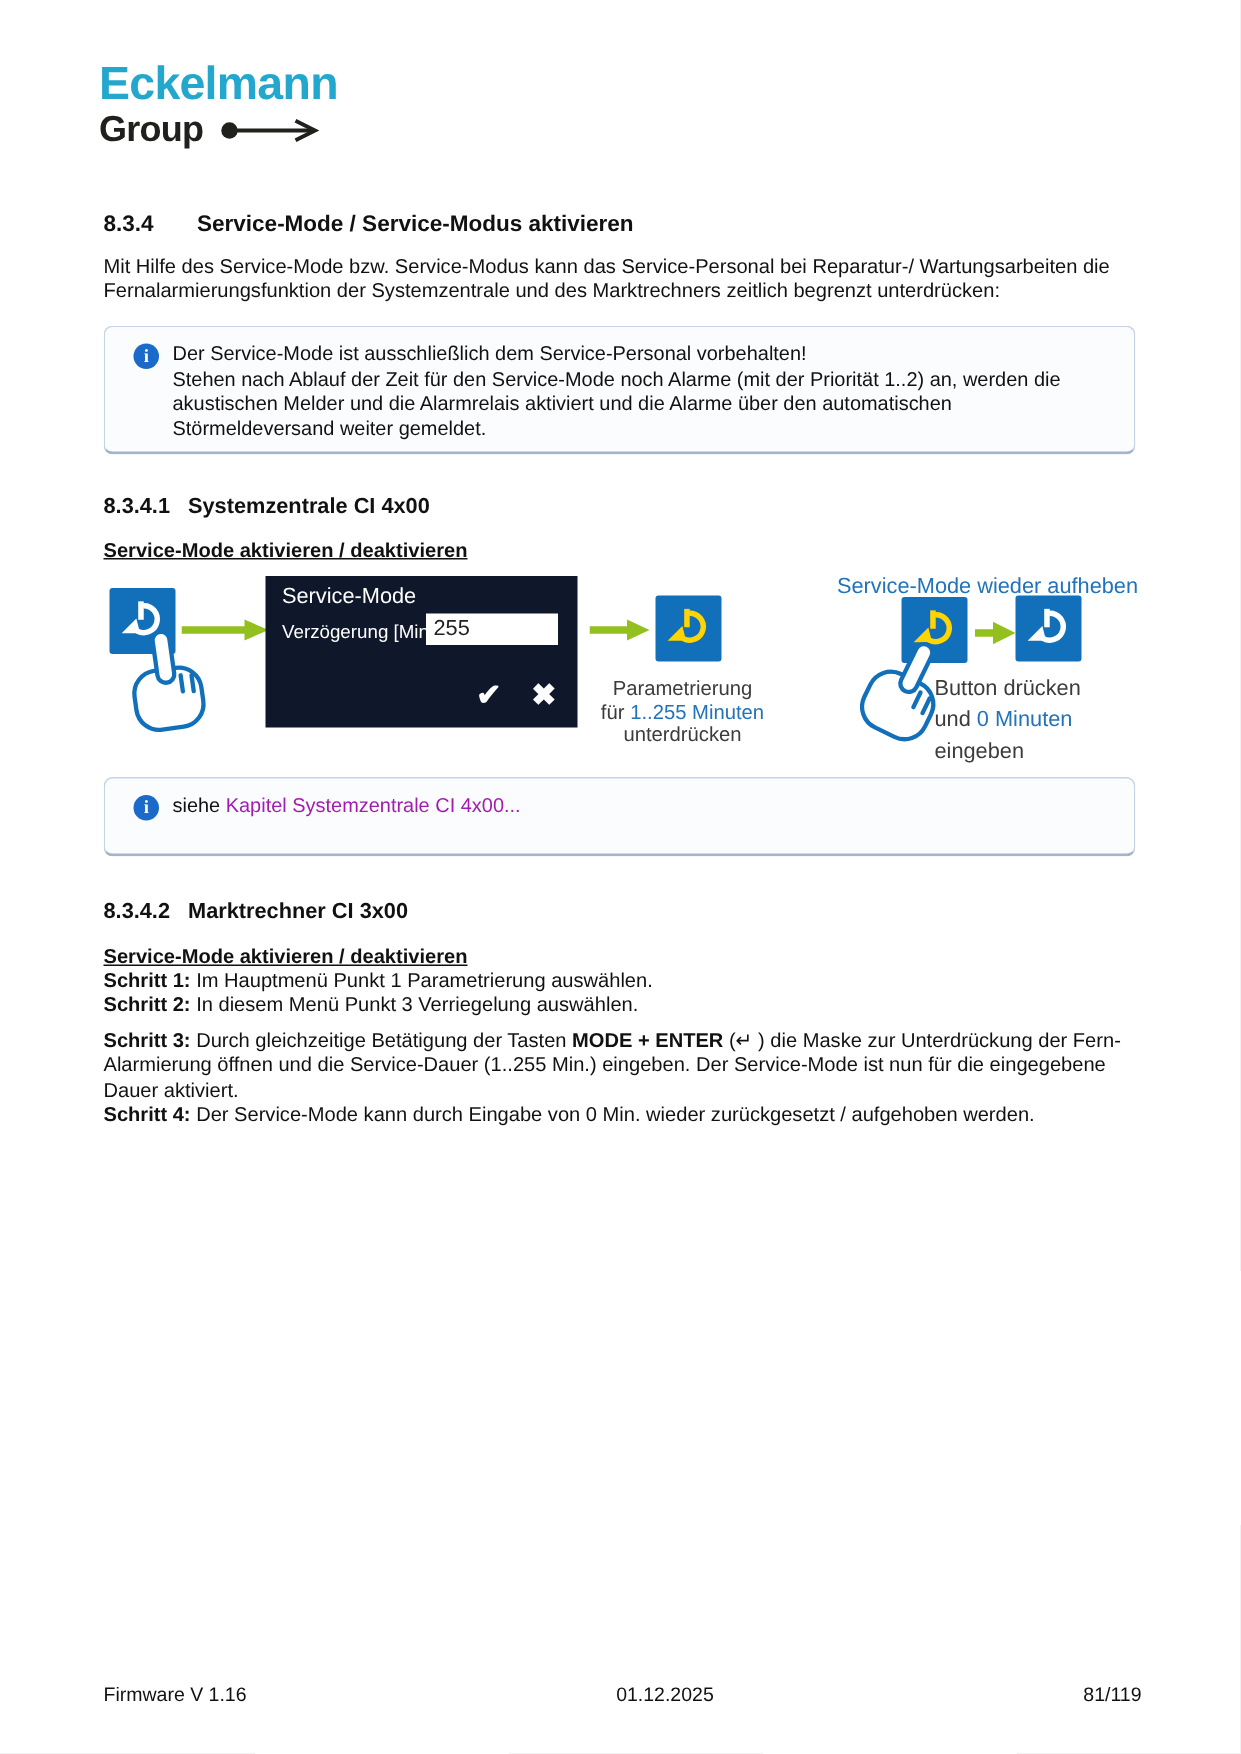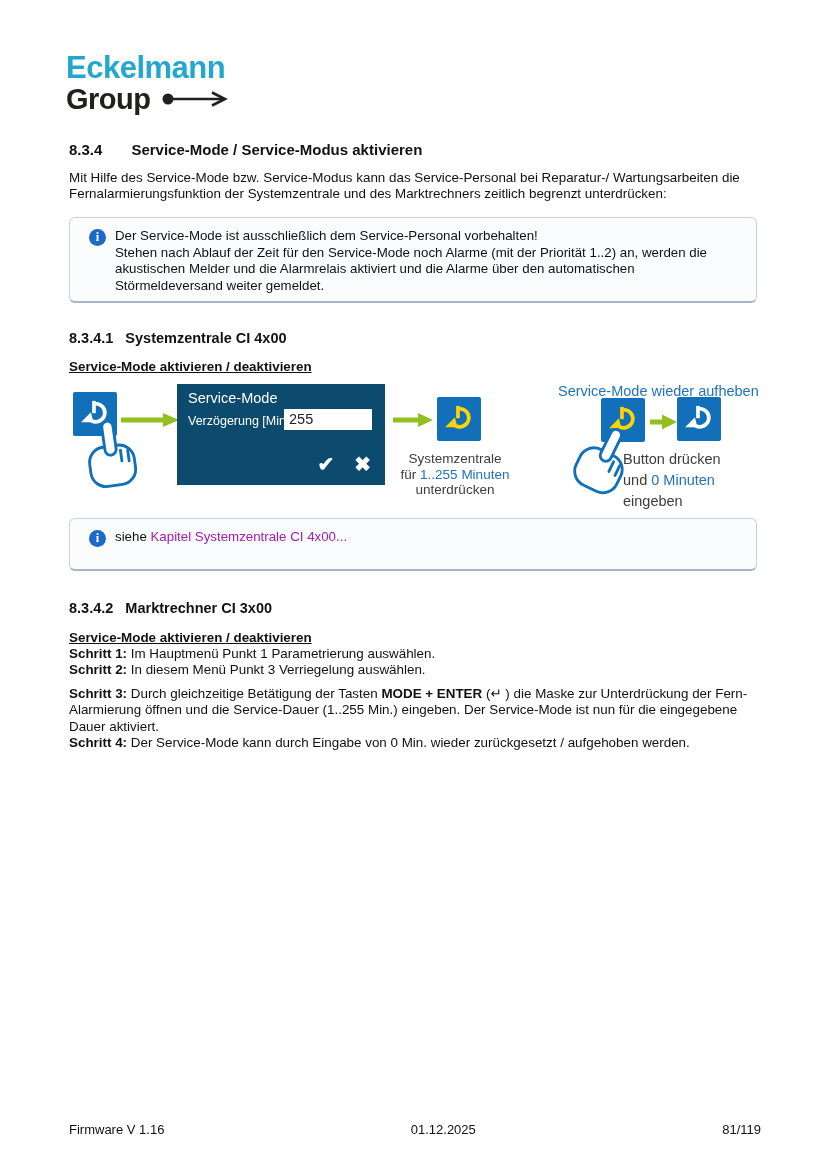--- a/index.html
+++ b/index.html
@@ -1,23 +1,23 @@
 <!DOCTYPE html>
 <html><head>
 <meta charset="utf-8">
 <style>
   html,body{margin:0;padding:0;background:#e8e8e8;}
   .page{position:relative;width:827px;height:1169px;background:#ffffff;margin:0 auto;
         font-family:"Liberation Sans",sans-serif;color:#111;overflow:hidden;}
 
   
-  .logo{position:absolute;left:66px;top:52px;}
+  .logo{position:absolute;left:66px;top:40px;}
   .logo-word1{font-size:31px;font-weight:bold;color:#24a7cd;line-height:31px;letter-spacing:-0.5px;}
   .logo-row2{display:flex;align-items:center;gap:10px;}
-  .logo-word2{font-size:29px;font-weight:bold;color:#20201c;line-height:32px;letter-spacing:-0.5px;}
+  .logo-word2{font-size:24px;font-weight:bold;color:#20201c;line-height:32px;letter-spacing:-0.5px;}
 
   
   .h-main{position:absolute;left:69px;top:141px;font-size:15px;font-weight:bold;display:flex;gap:29px;}
   .h-sub{position:absolute;left:69px;font-size:14.5px;font-weight:bold;display:flex;gap:12px;}
   .h-8341{top:330px;} .h-8342{top:600px;}
   .uline{font-weight:bold;text-decoration:underline;font-size:13.4px;}
   .uline-abs{position:absolute;left:69px;top:359px;}
 
   .intro{position:absolute;left:69px;top:170px;width:692px;font-size:13.4px;line-height:16px;}
 
@@ -36,21 +36,21 @@
   .diagram{position:absolute;left:69px;top:383px;width:692px;height:130px;}
   .diagram *{box-sizing:border-box;}
   .sq{position:absolute;width:44px;height:44px;background:#1170b9;border-radius:2px;
       display:flex;align-items:center;justify-content:center;}
   .glyph-white{color:#ffffff;} .glyph-yellow{color:#ffd400;}
   .iconA{left:4px;top:9px;} .iconB{left:368px;top:14px;} .iconC{left:532px;top:15px;} .iconD{left:608px;top:14px;}
   .handA{position:absolute;left:0px;top:36px;transform:rotate(-8deg);}
   .handC{position:absolute;left:492px;top:42px;transform:rotate(26deg);}
   .arr{position:absolute;color:#93c01f;}
   .arrowA{left:52px;top:29px;} .arrowB{left:324px;top:29px;} .arrowC{left:581px;top:31px;}
-  .dialog{position:absolute;left:108px;top:1px;width:208px;height:101px;background:#0c4a6e;color:#fff;}
+  .dialog{position:absolute;left:108px;top:1px;width:208px;height:101px;background:#0f172a;color:#fff;}
   .dlg-title{position:absolute;left:11px;top:6px;font-size:14.5px;}
   .dlg-label{position:absolute;left:11px;top:30px;font-size:12.5px;}
   .dlg-input{position:absolute;left:107px;top:25px;width:88px;height:21px;background:#fff;color:#222;
       font-size:14.5px;line-height:21px;padding-left:5px;}
   .dlg-btns{position:absolute;right:14px;bottom:9px;display:flex;gap:20px;font-size:20px;font-weight:bold;color:#fff;}
   .cap{position:absolute;font-size:13.5px;line-height:15.5px;color:#3c3c3b;}
   .cap-mid{left:312px;top:68px;width:148px;text-align:center;}
   .cap-right{left:554px;top:66px;font-size:14.5px;line-height:21px;}
   .hl{color:#2273b9;}
   .right-title{position:absolute;left:489px;top:0;font-size:14.5px;color:#2273b9;}
@@ -144,21 +144,21 @@
 
     <div class="sq iconB glyph-yellow">
       <svg width="36" height="36" viewBox="0 0 44 44">
         <path d="M22.5 9.5 A11 11 0 1 1 17.5 30" fill="none" stroke="currentColor" stroke-width="4.5"></path>
         <rect x="18.5" y="6" width="4.5" height="15" fill="currentColor"></rect>
         <polygon points="5,32 17,20 20,32" fill="currentColor"></polygon>
       </svg>
     </div>
 
     <div class="cap cap-mid">
-      <div>Systemzentrale</div>
+      <div>Parametrierung</div>
       <div><span>für </span><span class="hl">1..255 Minuten</span></div>
       <div>unterdrücken</div>
     </div>
 
     <div class="right-title">Service-Mode wieder aufheben</div>
 
     <div class="sq iconC glyph-yellow">
       <svg width="36" height="36" viewBox="0 0 44 44">
         <path d="M22.5 9.5 A11 11 0 1 1 17.5 30" fill="none" stroke="currentColor" stroke-width="4.5"></path>
         <rect x="18.5" y="6" width="4.5" height="15" fill="currentColor"></rect>

